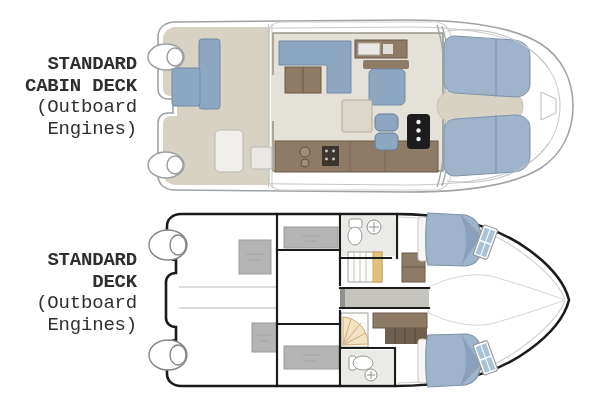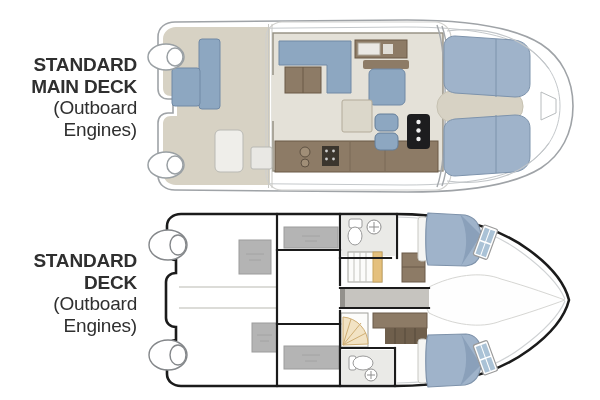--- a/index.html
+++ b/index.html
@@ -1,17 +1,17 @@
 <!DOCTYPE html>
 <html style="--text-color: #2f2f2f; --hull-line: #9fa3a7; --hull-line-dark: #1b1b1b; --deck-beige: #d7d2c4; --floor-light: #e4e1d8; --furniture-blue: #8da7c1; --bed-blue: #9fb3ca; --furniture-brown: #8d7b66; --furniture-brown-dark: #6f5f4c; --console-black: #1d1d1f; --storage-gray: #b4b4b4; --corridor-gray: #c6c4bf; --stair-tan: #e4c07d; --window-blue: #aac2d6;"><head>
 <meta charset="utf-8">
 <style>
   html,body{margin:0;padding:0;background:#fff;}
   .canvas{position:relative;width:600px;height:400px;background:#ffffff;overflow:hidden;
-          font-family:Liberation Sans, sans-serif;}
+          font-family:Liberation Mono, monospace;}
   .plan-label{position:absolute;left:10px;width:127px;text-align:right;
               color:var(--text-color,#2f2f2f);font-size:19px;line-height:21.5px;letter-spacing:-0.2px;}
   .plan-label .b{font-weight:700;}
   .deck-svg{position:absolute;left:145px;top:13px;width:430px;height:186px;}
   .cabin-svg{position:absolute;left:145px;top:205px;width:430px;height:190px;}
   
   .f-blue{fill:var(--furniture-blue,#8da7c1);}
   .f-bed{fill:var(--bed-blue,#9fb3ca);}
   .f-brown{fill:var(--furniture-brown,#8d7b66);}
   .f-brown-dk{fill:var(--furniture-brown-dark,#6f5f4c);}
@@ -27,21 +27,21 @@
   .wall{stroke:var(--hull-line-dark,#1b1b1b);stroke-width:2.2;stroke-linecap:square;}
   .no-fill{fill:none;}
 </style>
 </head>
 <body style="background: rgb(255, 255, 255);">
 
 <div class="canvas">
 
   <div class="plan-label" style="top:54px">
     <div class="b">STANDARD</div>
-    <div class="b">MAIN DECK</div>
+    <div class="b">CABIN DECK</div>
     <div>(Outboard</div>
     <div>Engines)</div>
   </div>
 
   <div class="plan-label" style="top:250px">
     <div class="b">STANDARD</div>
     <div class="b">DECK</div>
     <div>(Outboard</div>
     <div>Engines)</div>
   </div>

